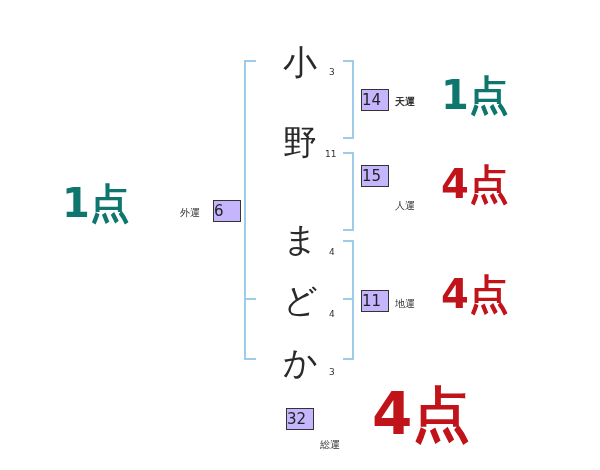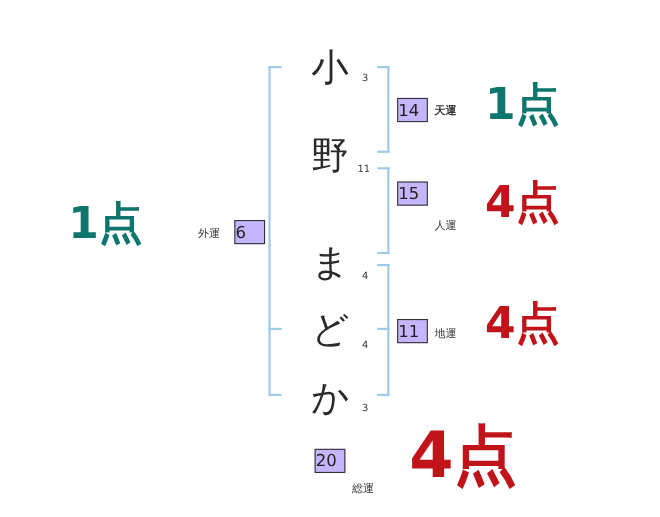--- a/index.html
+++ b/index.html
@@ -60,15 +60,15 @@
 <div class="score blue" style="left:441px;top:75px;font-size:40px;">1点</div>
 
 <div class="box" style="left:361px;top:165px;width:26px;">15</div>
 <div class="lbl" style="left:395px;top:201px;">人運</div>
 <div class="score red" style="left:441px;top:164px;font-size:40px;">4点</div>
 
 <div class="box" style="left:361px;top:290px;width:26px;">11</div>
 <div class="lbl" style="left:395px;top:299px;">地運</div>
 <div class="score red" style="left:441px;top:274px;font-size:40px;">4点</div>
 
-<div class="box" style="left:286px;top:408px;width:26px;">20</div>
+<div class="box" style="left:286px;top:408px;width:26px;">32</div>
 <div class="lbl" style="left:320px;top:440px;">総運</div>
 <div class="score red" style="left:372px;top:385px;font-size:58px;">4点</div>
 
 </body></html>

